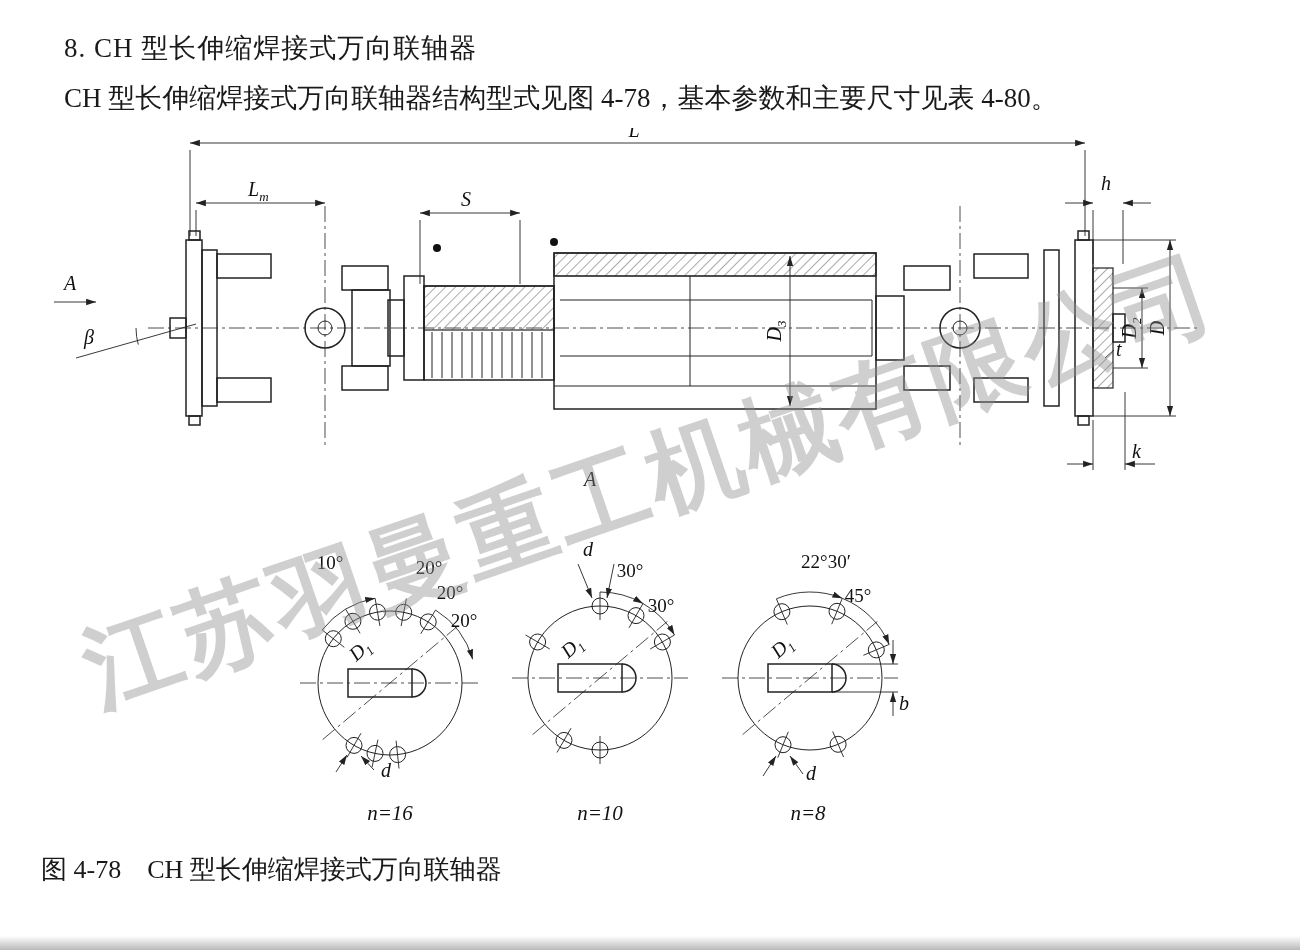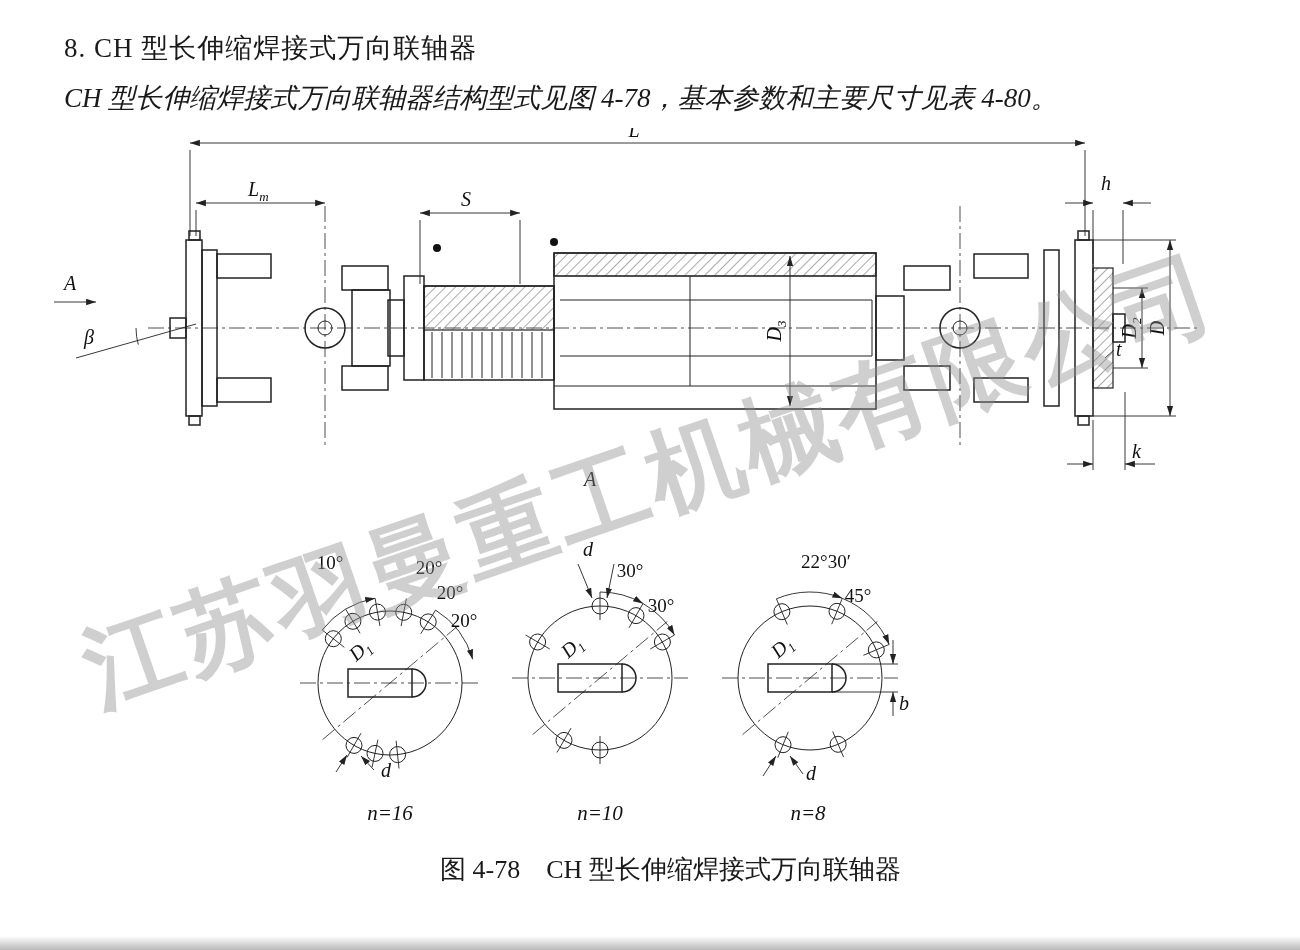--- a/index.html
+++ b/index.html
@@ -3,30 +3,30 @@
 <meta charset="utf-8">
 <style>
   * { margin:0; padding:0; box-sizing:border-box; }
   html,body { width:1300px; height:950px; }
   body {
     background:#ffffff;
     font-family:"Liberation Serif","DejaVu Serif",serif;
     position:relative; overflow:hidden; color:#1a1a1a;
   }
   .heading { position:absolute; left:64px; top:30px; font-size:27px; letter-spacing:1px; white-space:nowrap; }
-  .intro   { position:absolute; left:64px; top:80px; font-size:27px; white-space:nowrap;font-style:italic; }
+  .intro   { position:absolute; left:64px; top:80px; font-size:27px; white-space:nowrap; }
   .figure  { position:absolute; left:0; top:128px; width:1300px; height:780px; }
   .figure svg { position:absolute; left:0; top:0; }
   .watermark {
     position:absolute; left:25px; top:290px; width:1250px; text-align:center;
     font-size:95px; font-weight:bold; letter-spacing:4px; white-space:nowrap;
     color:#8f8f8f; opacity:.42; transform:rotate(-19deg); pointer-events:none;
     font-family:"Liberation Sans","DejaVu Sans",sans-serif;
   }
-  .caption { position:absolute; left:0; top:852px; width:1300px; text-align:center; font-size:26px;padding-left:41px; }
+  .caption { position:absolute; left:0; top:852px; width:1300px; font-size:26px;padding-left:41px; }
   .edge { position:absolute; left:0; top:936px; width:1300px; height:14px;
           background:linear-gradient(#ffffff,#b9b9b9); }
 
   
   .part { fill:none; stroke:#222; stroke-width:1.5; }
   .thin { fill:none; stroke:#222; stroke-width:1; }
   .dim  { fill:none; stroke:#222; stroke-width:.9; }
   .cl   { fill:none; stroke:#222; stroke-width:.8; stroke-dasharray:16 4 3 4; }
   .hfill{ fill:url(#hx); stroke:#222; stroke-width:1.2; }
   .dot  { fill:#111; stroke:none; }

